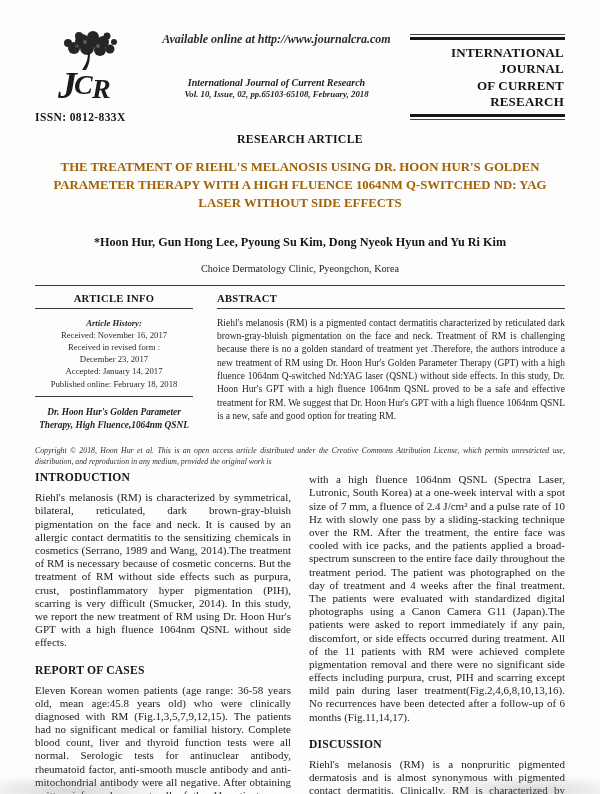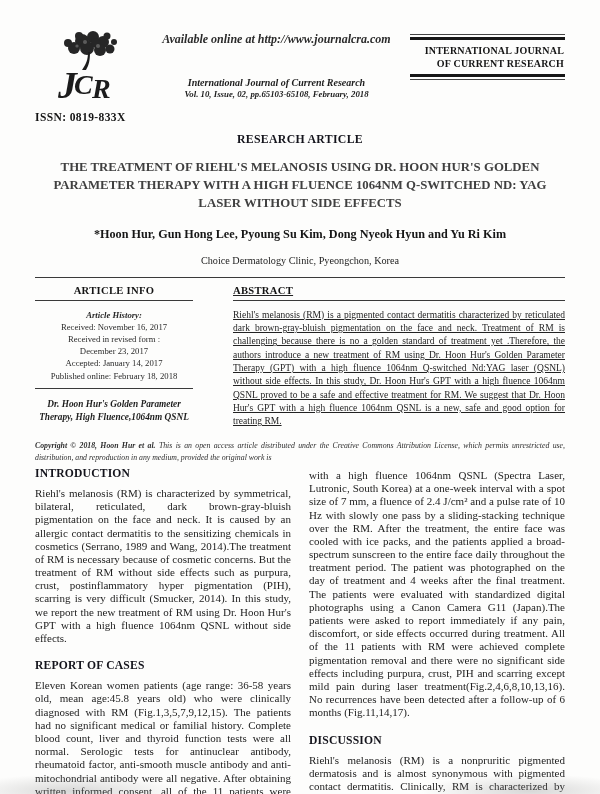--- a/index.html
+++ b/index.html
@@ -19,43 +19,43 @@
   .hdr-logo-col { width:108px; text-align:center; }
   .hdr-logo-col svg { display:block; margin:2px auto 0 auto; }
   .issn { margin-top:3px; font-size:11.5px; font-weight:bold; letter-spacing:.4px; color:#141414; text-align:left; }
   .hdr-center { flex:1; text-align:center; padding-top:6px; }
   .avail { font-size:12px; font-weight:bold; font-style:italic; color:#2b2b2b; }
   .jname { margin-top:30px; font-size:10px; font-weight:bold; font-style:italic; color:#1d1d1d; }
   .jvol  { font-size:8.8px; font-weight:bold; font-style:italic; color:#1d1d1d; margin-top:1px; }
   .hdr-box { width:155px; margin-top:8px; }
   .jbox-rule-a { border-top:1px solid #444; margin-bottom:2px; }
   .jbox-rule-b { border-top:3px solid #161616; }
-  .jbox-text { text-align:right; font-size:10px; font-weight:bold; line-height:1.25; color:#141414; padding:5px 1px 4px 0; letter-spacing:.2px; }
+  .jbox-text { text-align:right; font-size:13px; font-weight:bold; line-height:1.25; color:#141414; padding:5px 1px 4px 0; letter-spacing:.2px; }
   .jbox-rule-c { border-top:3px solid #161616; margin-bottom:2px; }
   .jbox-rule-d { border-top:1px solid #444; }
   
   .research-article { text-align:center; font-size:11.8px; font-weight:bold; margin-top:9px; color:#14141c; letter-spacing:.3px; }
-  .title { text-align:center; font-size:12.8px; font-weight:bold; line-height:1.4; margin:12px auto 0 auto; max-width:520px; color:#404040; }
-  .authors { text-align:center; font-size:12.2px; font-weight:bold; margin-top:14px; color:#161616; }
+  .title { text-align:center; font-size:12.8px; font-weight:bold; line-height:1.4; margin:12px auto 0 auto; max-width:520px; color:#a16207; }
+  .authors { text-align:center; font-size:12.2px; font-weight:bold; margin-top:22px; color:#161616; }
   .affil { text-align:center; font-size:10.2px; margin-top:13px; color:#222; }
   .rule-full { border-top:1.6px solid #3a3a3a; margin-top:11px; }
   
   .info { display:flex; margin-top:7px; }
   .info-left { width:158px; flex:none;text-align:center; }
-  .info-right { flex:1; margin-left:40px;text-decoration:underline; }
+  .info-right { flex:1; margin-left:24px; }
   .info-h { font-size:10.6px; font-weight:bold; letter-spacing:.3px; color:#141414; padding-bottom:4px; }
   .info-h-rule { border-top:1.4px solid #3a3a3a; }
   .hist { margin-top:8px; font-size:8.7px; line-height:1.4; color:#2a2a2a; }
   .hist-label { font-weight:bold; font-style:italic; }
   .hist-rule { border-top:1.2px solid #3a3a3a; margin-top:6px; width:100%; }
   .keywords { margin-top:9px; font-size:9.3px; font-weight:bold; font-style:italic; line-height:1.45; color:#1d1d1d; }
   .abstract-text { margin-top:8px; font-size:9.5px; line-height:1.4; text-align:justify; color:#242424; }
   
   .copyright { margin-top:12px; font-size:7.8px; font-style:italic; line-height:1.45; color:#2e2e2e; text-align:justify; }
-  .copyright b { font-weight:bold; }
+  .copyright b { font-weight:normal; }
   
   .cols { display:flex; margin-top:4px; }
   .col { width:256px; flex:none; }
   .col + .col { margin-left:18px; }
   .sec-h { font-size:11.6px; font-weight:bold; color:#14141c; letter-spacing:.2px; }
   .body-p { font-size:11px; line-height:1.2; text-align:justify; color:#222; margin-top:7px; }
   .mt14 { margin-top:14px; }
   .mt12 { }
   
   .footnote { margin-top:11px; }
@@ -96,21 +96,21 @@
         <g fill="#fdfdfc" opacity="0.25">
           <circle cx="33" cy="14" r="2"></circle>
             <circle cx="46" cy="18" r="2"></circle>
             <circle cx="25" cy="18" r="1.6"></circle>
         </g>
         <path d="M36 24 C36 32 34 36 30 42 L34 42 C37 37 38 32 38 24 Z" fill="#1c1c1c"></path>
         <text x="6" y="70" font-family="Liberation Serif, DejaVu Serif, serif" font-style="italic" font-weight="bold" font-size="38" fill="#1c1c1c">J</text>
         <text x="22" y="66" font-family="Liberation Serif, DejaVu Serif, serif" font-style="italic" font-weight="bold" font-size="28" fill="#1c1c1c">C</text>
         <text x="40" y="70" font-family="Liberation Serif, DejaVu Serif, serif" font-style="italic" font-weight="bold" font-size="28" fill="#1c1c1c">R</text>
       </svg>
-      <div class="issn">ISSN: 0819-833X</div>
+      <div class="issn">ISSN: 0812-833X</div>
     </div>
     <div class="hdr-center">
       <div class="avail">Available online at http://www.journalcra.com</div>
       <div class="jname">International Journal of Current Research</div>
       <div class="jvol">Vol. 10, Issue, 02, pp.65103-65108, February, 2018</div>
     </div>
     <div class="hdr-box">
       <div class="jbox-rule-a"></div>
       <div class="jbox-rule-b"></div>
       <div class="jbox-text">

